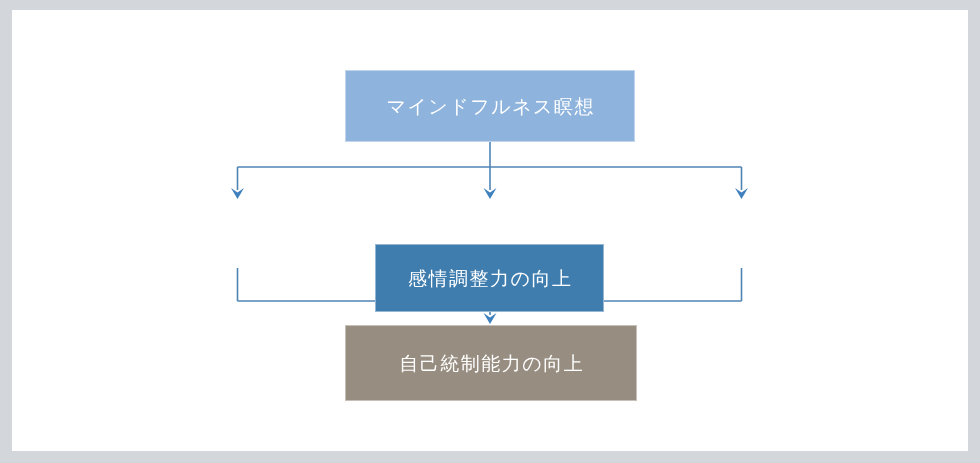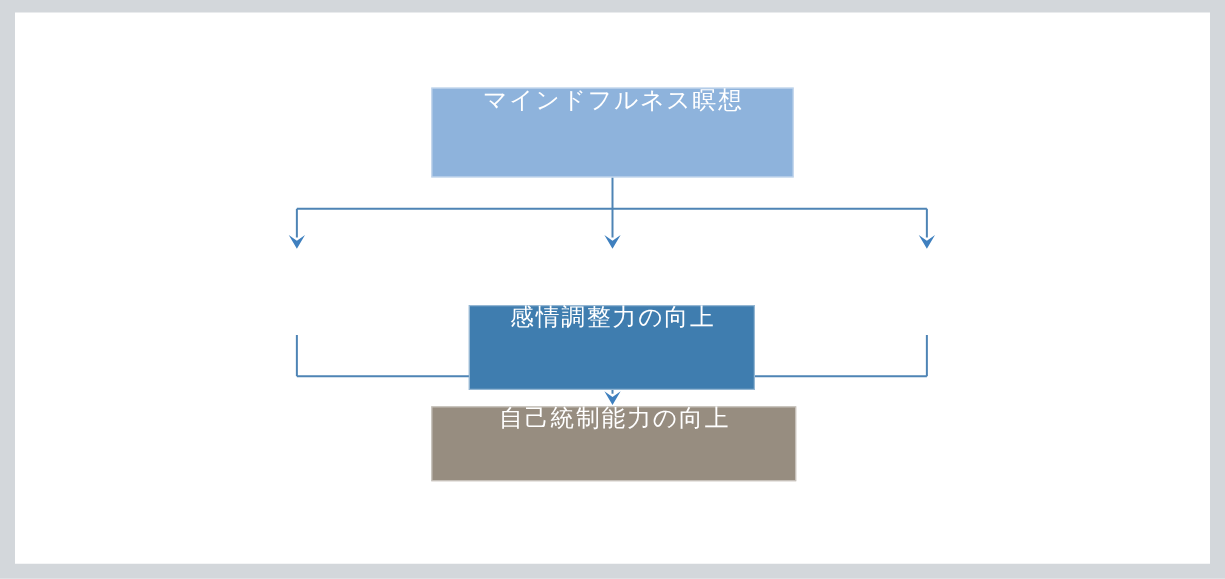--- a/index.html
+++ b/index.html
@@ -29,41 +29,42 @@
     stroke: var(--connector, #4E84B5);
     stroke-width: 1.6;
     fill: none;
   }
   .connectors polygon {
     fill: var(--connector-arrow, #3F80BF);
   }
   .node {
     position: absolute;
     display: flex;
+    align-items: center;
     justify-content: center;
     color: var(--box-text, #FFFFFF);
     font-size: 19px;
     letter-spacing: 1.5px;
     line-height: 1;
     text-align: center;
     box-sizing: border-box;
     border: 1px solid rgba(255,255,255,0.45);
   }
   .node-root {
     left: 345px; top: 70px; width: 290px; height: 72px;
     background: var(--root-box-bg, #8EB3DC);
   }
   .node-branch { top: 200px; width: 229px; height: 68px;
     background: var(--branch-box-bg, #3F7DAF);
   }
   .node-branch-1 { left: 123px; }
   .node-branch-2 { left: 375px; margin-top: 44px; }
   .node-branch-3 { left: 627px; }
   .node-result {
-    left: 345px; top: 325px; width: 292px; height: 60px;
+    left: 345px; top: 325px; width: 292px; height: 76px;
     background: var(--result-box-bg, #978D80);
   }
   .node-label { display: inline-block; padding-left: 1.5px; }
 </style>
 </head>
 <body>
 
 <div class="stage">
 
   <div class="canvas"></div>

